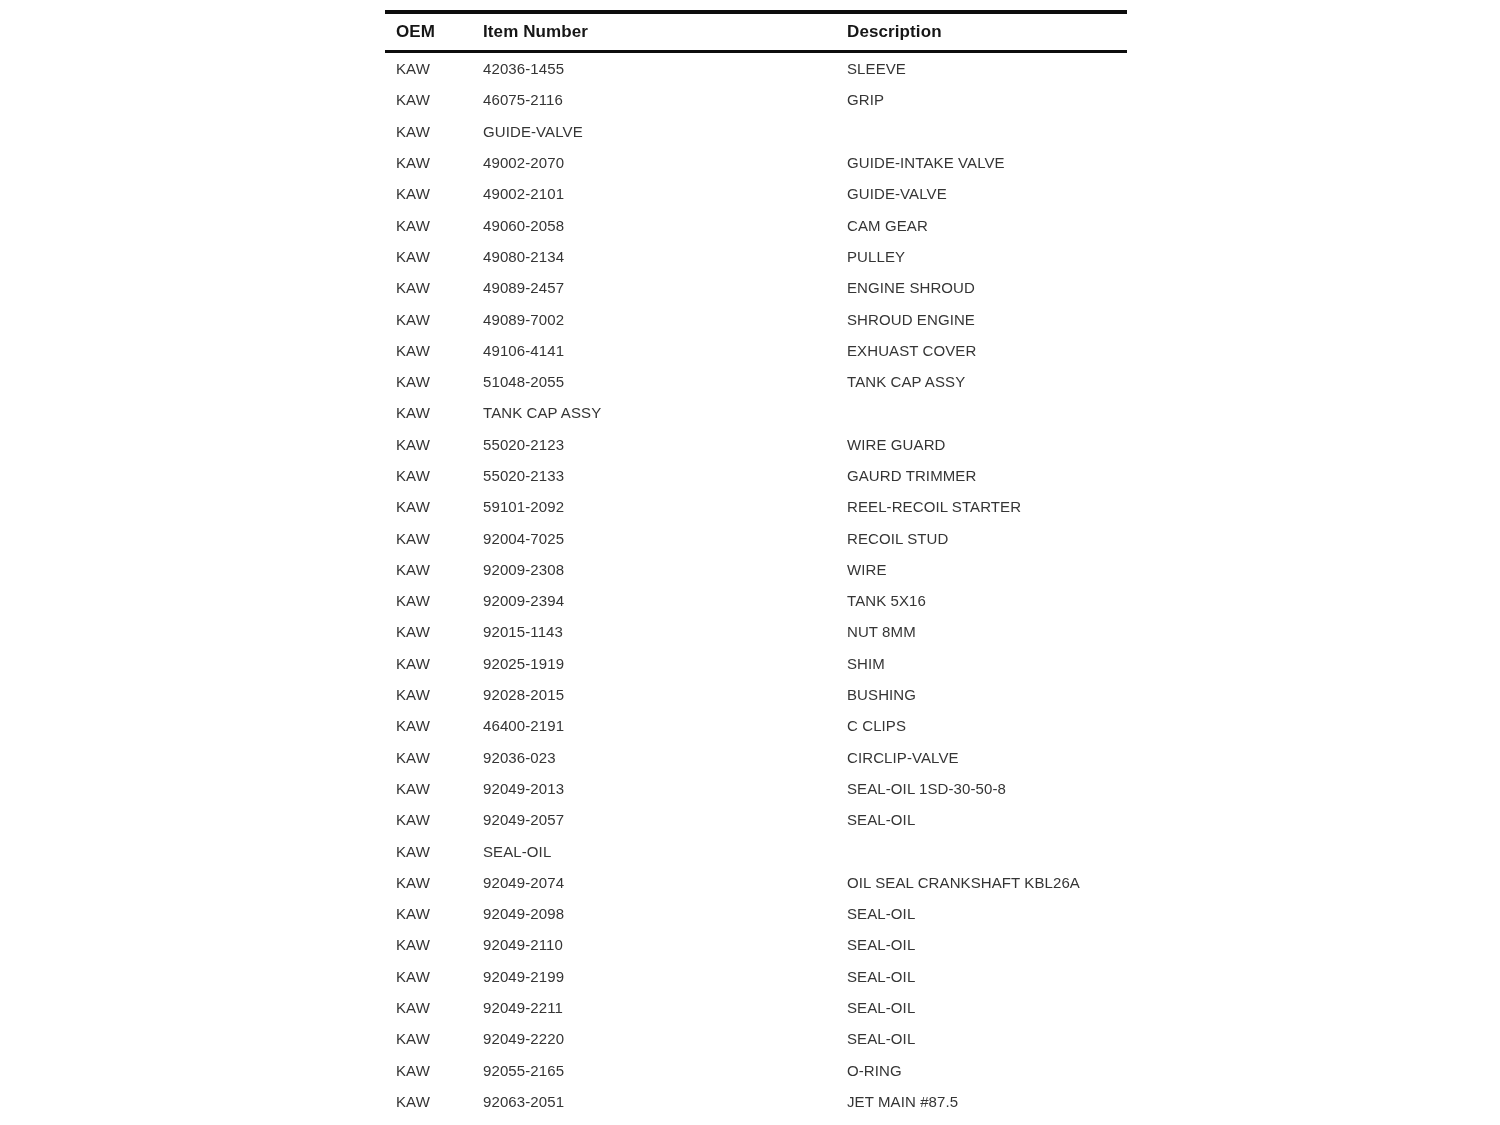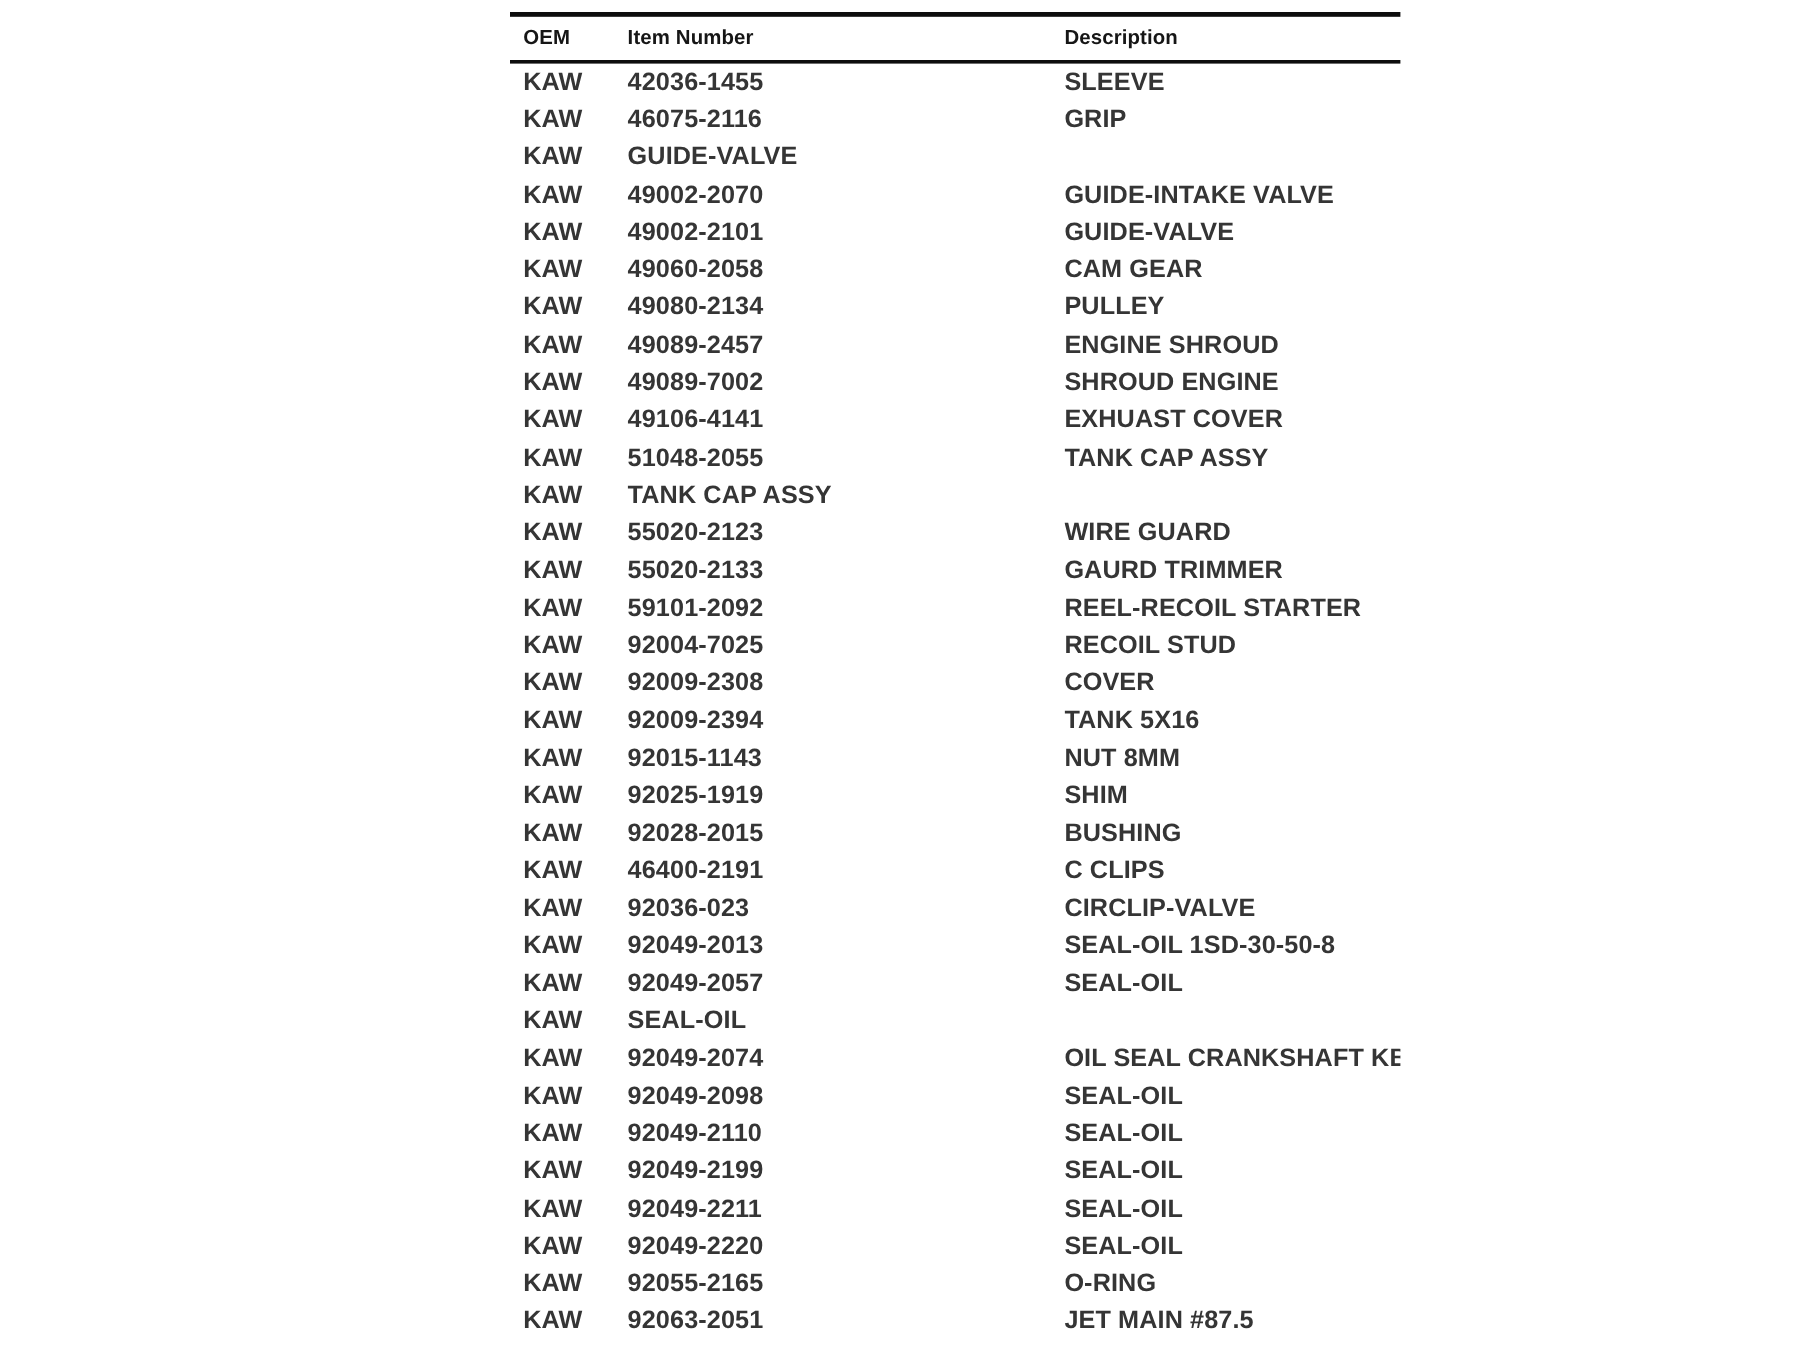--- a/index.html
+++ b/index.html
@@ -9,21 +9,20 @@
     background: #ffffff;
     font-family: "Liberation Sans", sans-serif;
     position: relative;
     overflow: hidden;
     -webkit-font-smoothing: antialiased;
   }
   .page {
     position: absolute;
     inset: 0;
     background: #ffffff;
-    margin-left: 40px;
   }
   .parts-table {
     position: absolute;
     left: 385px;
     top: 10px;
     width: 742px;
     border-top: 4px solid var(--rule, #0d0d0d);
   }
   .thead {
     display: grid;
@@ -35,25 +34,24 @@
     font-size: 17px;
     color: var(--header-text, #161616);
     letter-spacing: 0.1px;
   }
   .tbody { width: 100%; }
   .trow {
     display: grid;
     grid-template-columns: 98px 364px 1fr;
     height: 31.3px;
     align-items: center;
-    font-size: 21px;
+    font-size: 15px;
     color: var(--body-text, #353535);
     letter-spacing: 0.1px;
     white-space: nowrap;
-    font-weight: bold;
   }
   .col-oem { padding-left: 11px; }
   .cell { overflow: hidden; }
 </style>
 </head>
 <body>
 
 <div class="page">
   <div class="parts-table">
     <div class="thead">
@@ -152,21 +150,21 @@
 
   <div class="trow">
     <div class="cell col-oem">KAW</div>
     <div class="cell col-item">92004-7025</div>
     <div class="cell col-desc">RECOIL STUD</div>
   </div>
 
   <div class="trow">
     <div class="cell col-oem">KAW</div>
     <div class="cell col-item">92009-2308</div>
-    <div class="cell col-desc">COVER</div>
+    <div class="cell col-desc">WIRE</div>
   </div>
 
   <div class="trow">
     <div class="cell col-oem">KAW</div>
     <div class="cell col-item">92009-2394</div>
     <div class="cell col-desc">TANK 5X16</div>
   </div>
 
   <div class="trow">
     <div class="cell col-oem">KAW</div>

